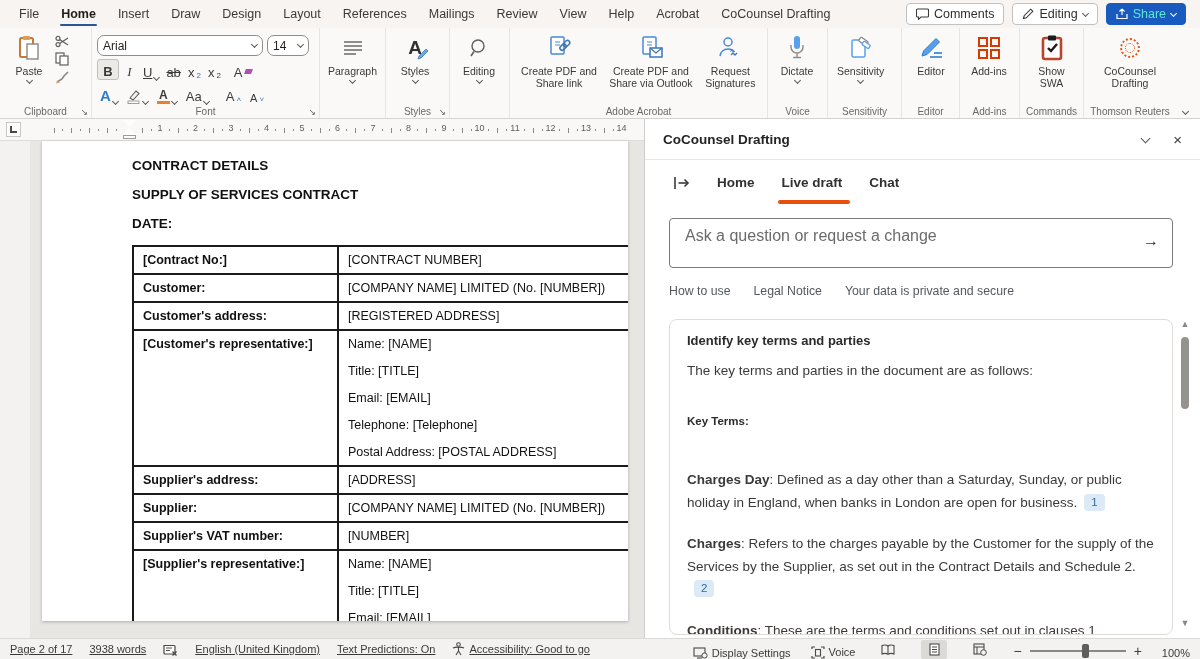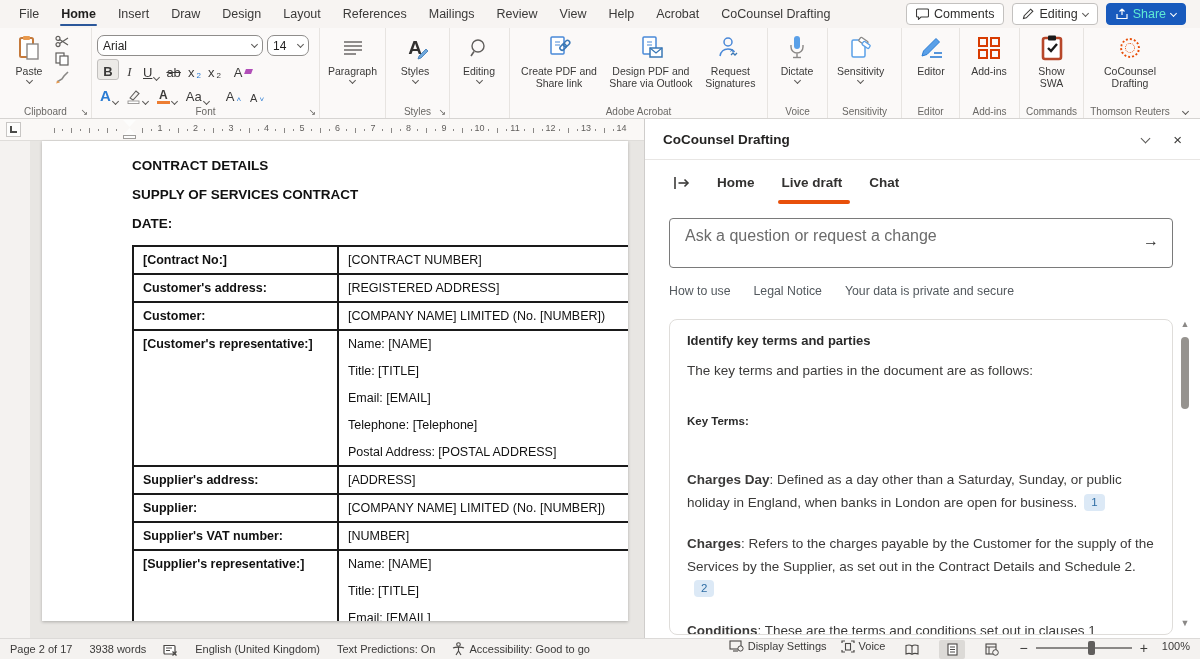--- a/index.html
+++ b/index.html
@@ -48,22 +48,22 @@
   .doch { font-size:13.5px; font-weight:bold; color:#111; margin-bottom:14px; }
   table.ctr { border-collapse:collapse; table-layout:fixed; width:540px; margin-top:6px; }
   table.ctr th, table.ctr td { border:2px solid #1a1a1a; font-size:12.5px; color:#111; vertical-align:top; text-align:left; padding:6px 9px; line-height:14px; }
   table.ctr th { width:205px; font-weight:bold; }
   table.ctr td { width:335px; font-weight:normal; }
   table.ctr td p { margin:0 0 13px; }
   table.ctr td p:last-child { margin-bottom:0; }
 
   
   .statusbar { position:absolute; left:0; top:638px; width:1200px; height:21px; background:#f4f2f0; border-top:1px solid #dcdad8; display:flex; align-items:center; font-size:11px; color:#3b3a39; padding:0 10px; }
-  .sb-left { display:flex; gap:17px; }
-  .sb-right { margin-left:auto; display:flex; align-items:flex-start; gap:14px; }
+  .sb-left { display:flex; gap:17px;text-decoration:underline; }
+  .sb-right { margin-left:auto; display:flex; align-items:flex-end; gap:20px; }
   .sb-item { display:flex; align-items:center; gap:4px; white-space:nowrap; }
   .viewbtn { width:26px; height:19px; display:flex; align-items:center; justify-content:center; border-radius:2px; }
   .viewbtn.active { background:#dcdad7; }
   .zoomslider { display:flex; align-items:center; gap:8px; }
   .ztrack { width:96px; height:2px; background:#8a8886; position:relative; }
   .zthumb { position:absolute; left:55%; top:-6px; width:7px; height:14px; background:#605e5c; border-radius:2px; }
 
   
   .panel { position:absolute; left:644px; top:119px; width:556px; height:519px; background:#fff; border-left:1px solid #cfcdcb; }
   .phead { height:41px; display:flex; align-items:center; padding:0 18px; border-bottom:1px solid #e8e6e4; }
@@ -282,21 +282,21 @@
     </div>
     <div class="bigbtn" style="width:100px;">
       <span class="ic">
           <svg width="26" height="26" viewBox="0 0 26 26">
             <rect x="5" y="2" width="13" height="17" rx="1" fill="#fff" stroke="#4a89d8" stroke-width="1.5"></rect>
             <path d="M9 7h5M9 10h5" stroke="#4a89d8" stroke-width="1.2"></path>
             <rect x="12" y="13" width="12" height="9" fill="#fff" stroke="#3b78b5" stroke-width="1.5"></rect>
             <path d="M12 13l6 5 6-5" fill="none" stroke="#3b78b5" stroke-width="1.3"></path>
           </svg>
         </span>
-      <span>Design PDF and Share via Outlook</span>
+      <span>Create PDF and Share via Outlook</span>
     </div>
     <div class="bigbtn" style="width:66px;">
       <span class="ic">
           <svg width="26" height="26" viewBox="0 0 26 26">
             <circle cx="11" cy="7" r="4" fill="none" stroke="#4a89d8" stroke-width="1.5"></circle>
             <path d="M3 21c1-5 4-7 8-7 3 0 5 1 6.5 3" fill="none" stroke="#4a89d8" stroke-width="1.5"></path>
             <path d="M14 20l2-2 2 2 2-2" fill="none" stroke="#3b78b5" stroke-width="1.3"></path>
             <text x="13" y="17" font-size="6" fill="#3b78b5">x</text>
           </svg>
         </span>
@@ -479,29 +479,29 @@
     <div class="doch">DATE:</div>
     <table class="ctr">
       <tbody id="doc-table-body">
           <tr>
             <th>[Contract No:]</th>
             <td>
               <p>[CONTRACT NUMBER]</p>
             </td>
           </tr>
           <tr>
+            <th>Customer:</th>
+            <td>
+              <p>[COMPANY NAME] LIMITED (No. [NUMBER])</p>
+            </td>
+          </tr>
+          <tr>
             <th>Customer's address:</th>
             <td>
               <p>[REGISTERED ADDRESS]</p>
-            </td>
-          </tr>
-          <tr>
-            <th>Customer:</th>
-            <td>
-              <p>[COMPANY NAME] LIMITED (No. [NUMBER])</p>
             </td>
           </tr>
           <tr>
             <th>[Customer's representative:]</th>
             <td>
               <p>Name: [NAME]</p>
               <p>Title: [TITLE]</p>
               <p>Email: [EMAIL]</p>
               <p>Telephone: [Telephone]</p>
               <p>Postal Address: [POSTAL ADDRESS]</p>

